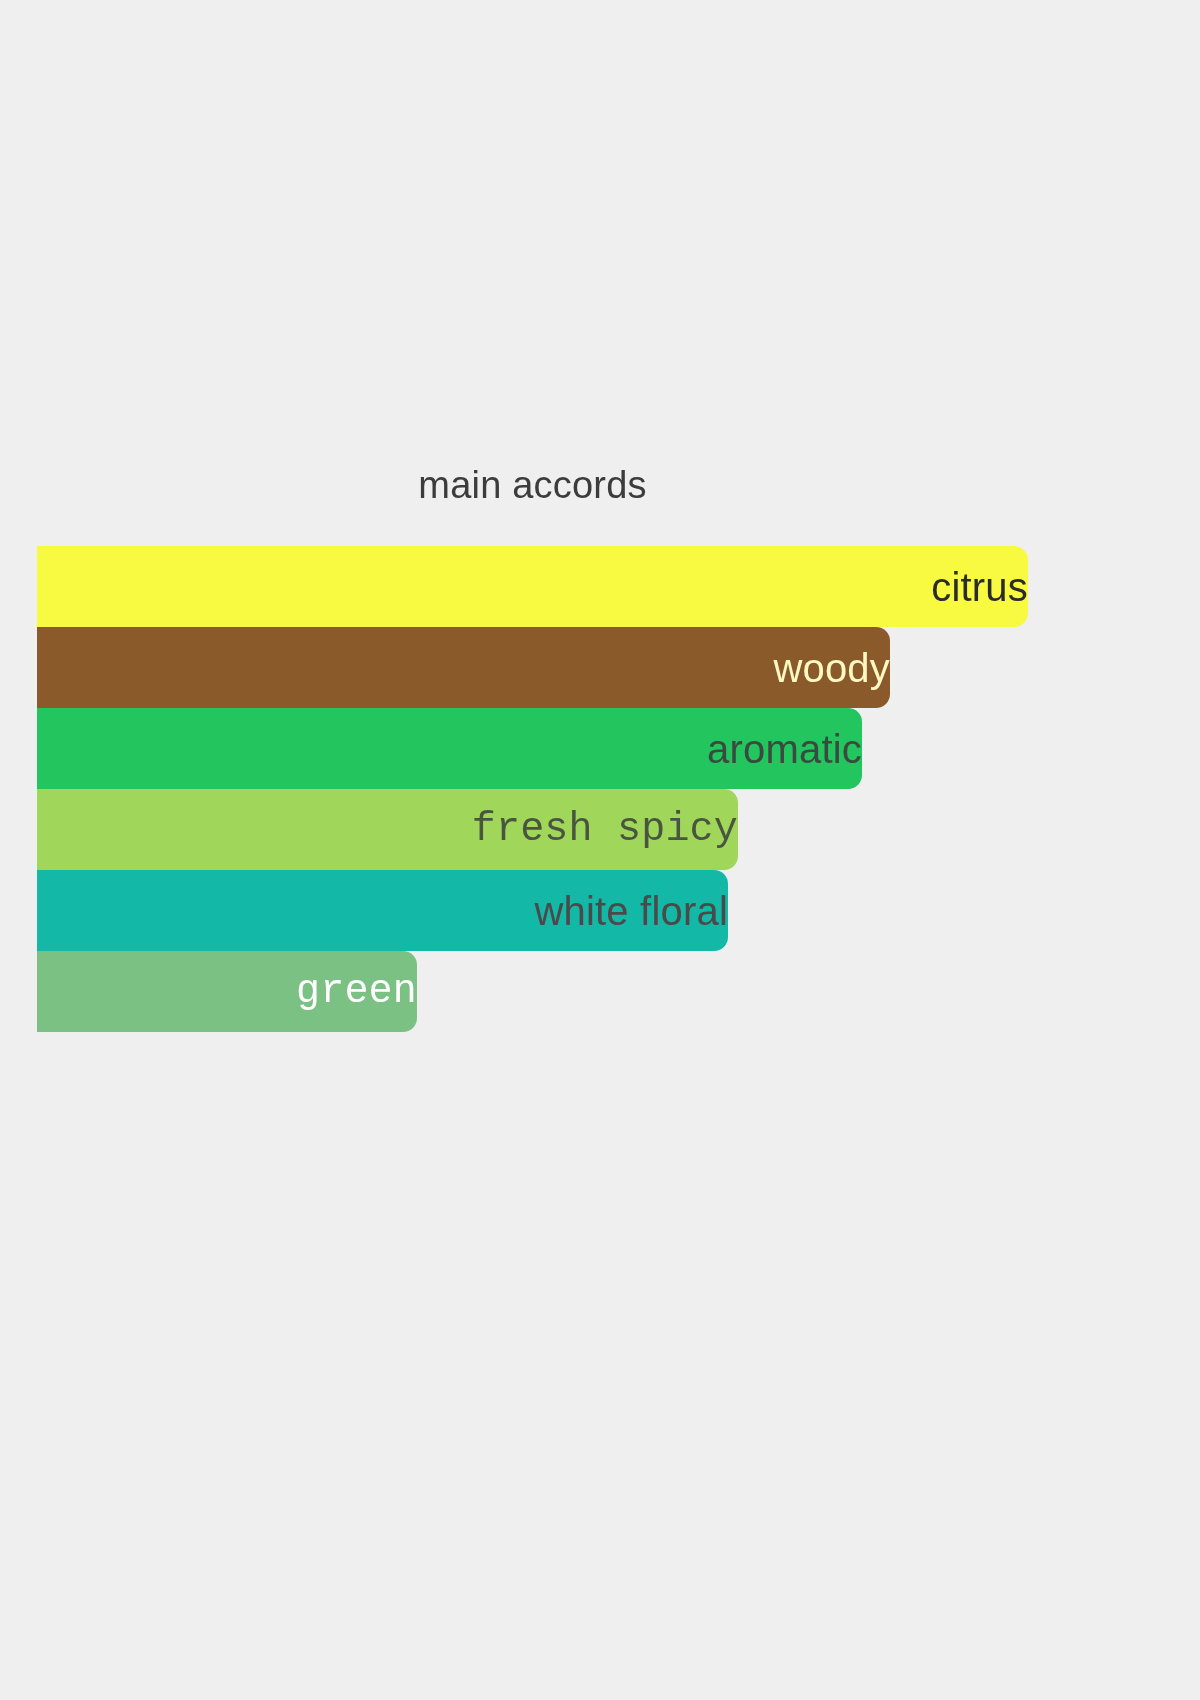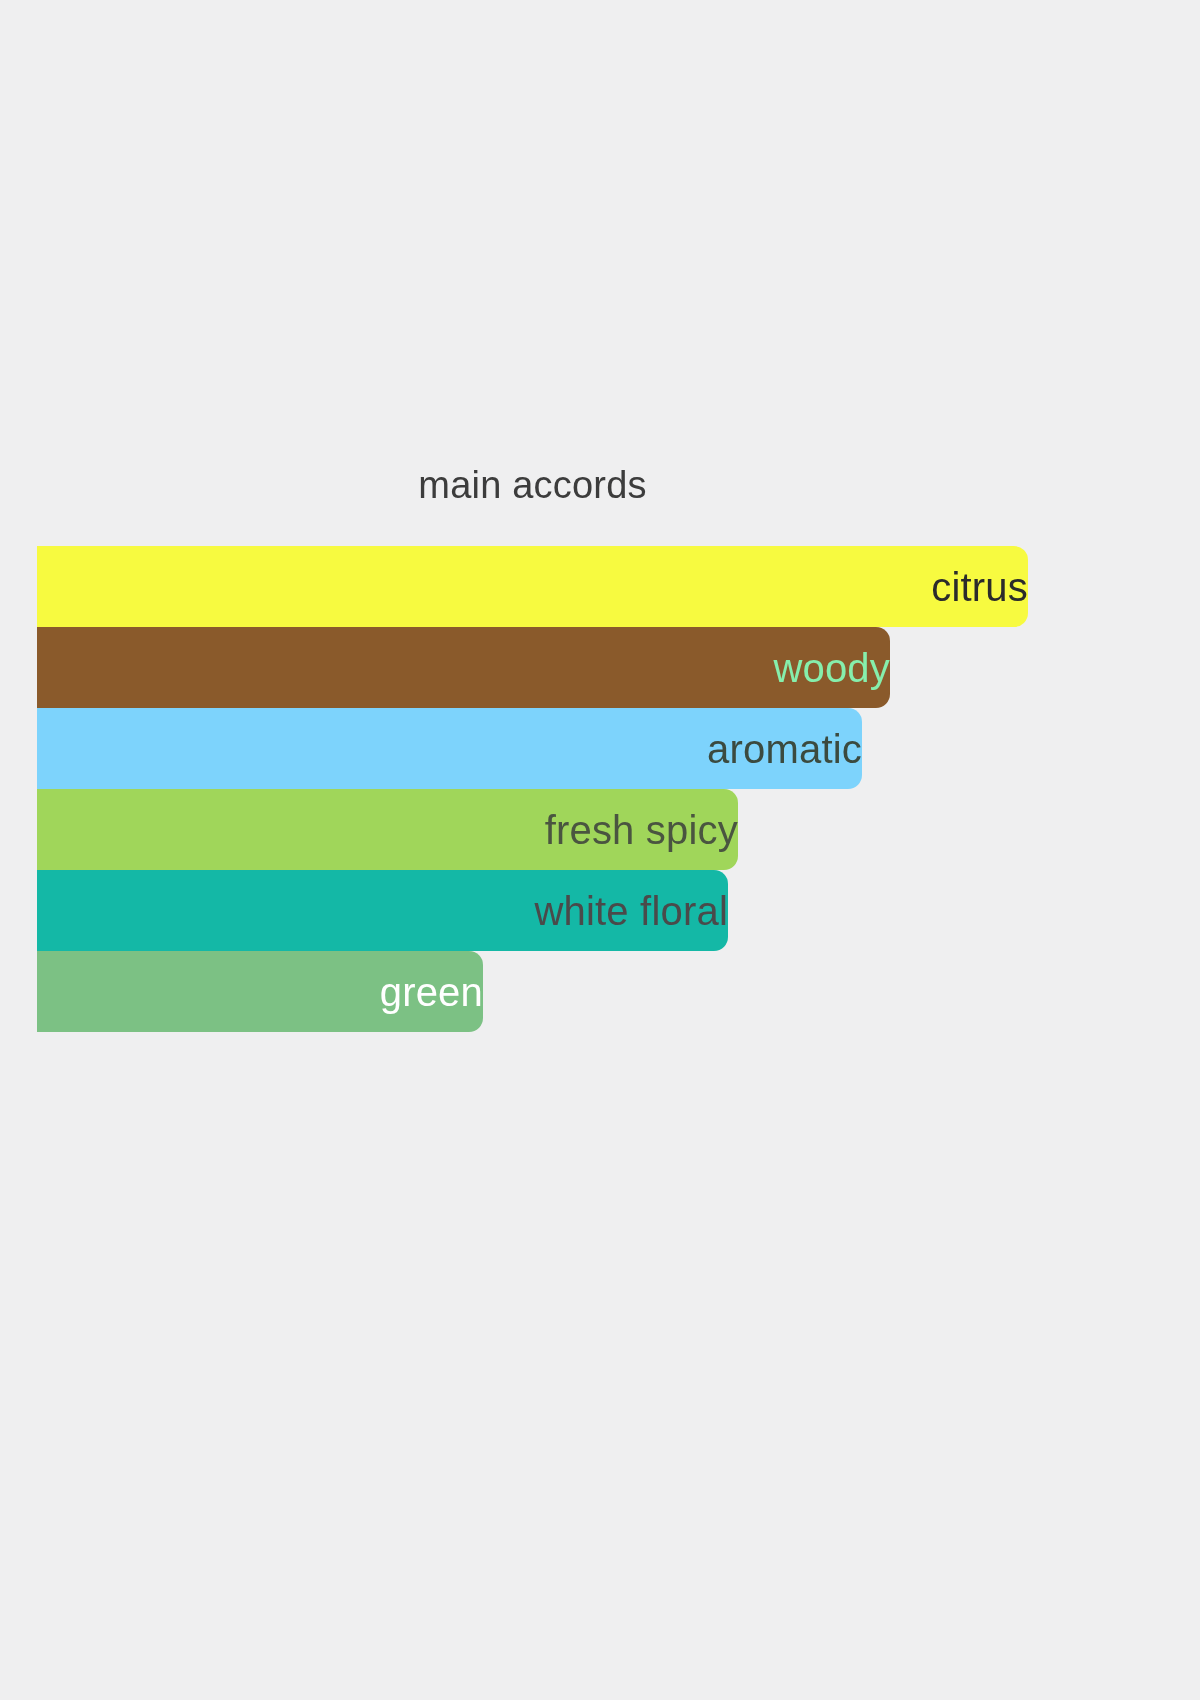--- a/index.html
+++ b/index.html
@@ -70,29 +70,29 @@
 
 <div id="accords-widget">
 
   <div class="chart-title">main accords</div>
 
   <div class="bars">
       <div class="accord-bar" style="width: 991px; background: rgb(247, 250, 64);">
         <span class="accord-label" style="color: rgb(43, 43, 43);">citrus</span>
       </div>
       <div class="accord-bar" style="width: 853px; background: rgb(138, 90, 43);">
-        <span class="accord-label" style="color: #86efac;">woody</span>
+        <span class="accord-label" style="color: #fef9c3;">woody</span>
       </div>
-      <div class="accord-bar" style="width: 825px; background: #7dd3fc;">
+      <div class="accord-bar" style="width: 825px; background: #22c55e;">
         <span class="accord-label" style="color: rgb(59, 74, 63);">aromatic</span>
       </div>
-      <div class="accord-bar" style="width: 701px; background: rgb(160, 214, 90);">
+      <div class="accord-bar" style="width: 701px; background: rgb(160, 214, 90); font-family: Liberation Mono, monospace;">
         <span class="accord-label" style="color: rgb(74, 85, 64);">fresh spicy</span>
       </div>
       <div class="accord-bar" style="width: 691px; background: #14b8a6;">
         <span class="accord-label" style="color: rgb(74, 74, 74);">white floral</span>
       </div>
-      <div class="accord-bar" style="width: 446px; background: rgb(124, 193, 132);">
+      <div class="accord-bar" style="width: 380px; background: rgb(124, 193, 132); font-family: Liberation Mono, monospace;">
         <span class="accord-label" style="color: rgb(255, 255, 255);">green</span>
       </div>
     </div>
 
 </div>
 
 </body></html>

